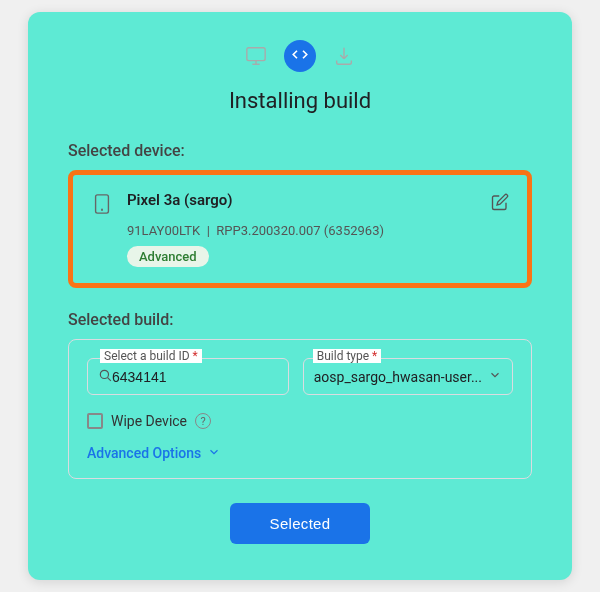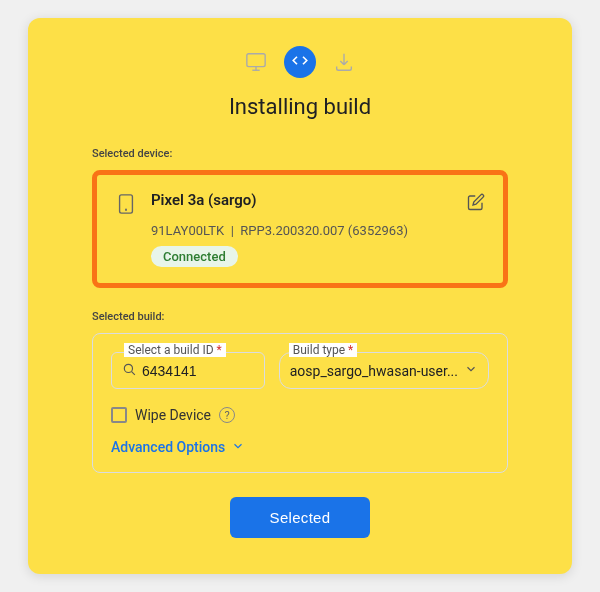--- a/index.html
+++ b/index.html
@@ -5,24 +5,24 @@
     * { box-sizing: border-box; margin: 0; padding: 0; }
     body {
       background: #f0f0f0;
       display: flex;
       align-items: center;
       justify-content: center;
       min-height: 100vh;
       font-family: 'Roboto', Arial, sans-serif;
     }
     .dialog {
-      background: #fde047;
+      background: #5eead4;
       border-radius: 12px;
       width: 544px;
-      padding: 28px 64px 36px;
+      padding: 28px 40px 36px;
       box-shadow: 0 2px 12px rgba(0,0,0,0.12);
     }
     .stepper {
       display: flex;
       justify-content: center;
       align-items: center;
       gap: 12px;
       margin-bottom: 16px;
     }
     .step-icon {
@@ -39,21 +39,21 @@
       color: #fff;
     }
     .title {
       text-align: center;
       font-size: 22px;
       font-weight: 400;
       color: #202124;
       margin-bottom: 28px;
     }
     .section-label {
-      font-size: 11px;
+      font-size: 16px;
       color: #444;
       margin-bottom: 10px;
       font-weight: 500;
     }
     .device-card {
       border: 5px solid #f97316;
       border-radius: 8px;
       padding: 16px 18px;
       margin-bottom: 22px;
       display: flex;
@@ -120,21 +120,21 @@
     }
     .input-group .required {
       color: #d32f2f;
     }
     .input-with-icon {
       display: flex;
       align-items: center;
       border: 1px solid #dadce0;
       border-radius: 6px;
       padding: 8px 10px;
-      gap: 6px;
+      gap: 0;
     }
     .input-with-icon input {
       border: none;
       outline: none;
       font-size: 14px;
       color: #202124;
       width: 100%;
       background: transparent;
     }
     .search-icon-sm {
@@ -155,21 +155,21 @@
       color: #555;
       z-index: 1;
     }
     .select-group .required {
       color: #d32f2f;
     }
     .select-wrapper {
       display: flex;
       align-items: center;
       border: 1px solid #dadce0;
-      border-radius: 12px;
+      border-radius: 6px;
       padding: 8px 10px;
       gap: 6px;
       cursor: pointer;
     }
     .select-value {
       font-size: 14px;
       color: #202124;
       flex: 1;
       white-space: nowrap;
       overflow: hidden;
@@ -275,21 +275,21 @@
         <line x1="12" y1="18" x2="12" y2="18.5" stroke-width="2" stroke-linecap="round"></line>
       </svg>
     </div>
     <div class="device-info">
       <div class="device-name">Pixel 3a (sargo)</div>
       <div class="device-details">
         <span>91LAY00LTK</span>
         &nbsp;|&nbsp;
         <span>RPP3.200320.007 (6352963)</span>
       </div>
-      <span class="connected-badge">Connected</span>
+      <span class="connected-badge">Advanced</span>
     </div>
     <div class="edit-icon">
       <svg width="18" height="18" viewBox="0 0 24 24" fill="none" stroke="currentColor" stroke-width="1.8">
         <path d="M11 4H4a2 2 0 00-2 2v14a2 2 0 002 2h14a2 2 0 002-2v-7"></path>
         <path d="M18.5 2.5a2.121 2.121 0 013 3L12 15l-4 1 1-4 9.5-9.5z"></path>
       </svg>
     </div>
   </div>
 
   <div class="section-label">Selected build:</div>

